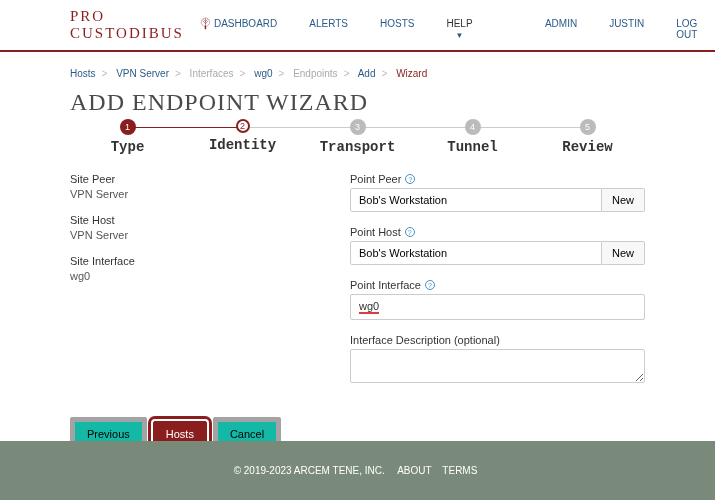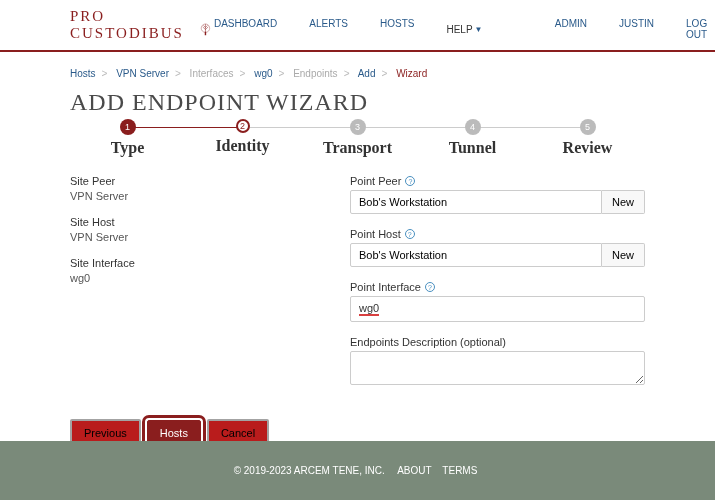--- a/index.html
+++ b/index.html
@@ -1,55 +1,55 @@
 <!DOCTYPE html>
 <html><head>
 <meta charset="utf-8">
 <style>
   * { box-sizing: border-box; margin: 0; padding: 0; }
   body { font-family: Georgia, 'Times New Roman', serif; color: #333; font-size: 12px; }
   .topbar { display: flex; justify-content: space-between; align-items: center; padding: 8px 70px; border-bottom: 2px solid #8a1e1e; }
-  .brand { display: flex; align-items: flex-end; gap: 8px; color: #8a1e1e; font-size: 15px; letter-spacing: 2px; font-weight: normal; }
+  .brand { display: flex; align-items: center; gap: 8px; color: #8a1e1e; font-size: 15px; letter-spacing: 2px; font-weight: normal; }
   .brand-icon { width: 22px; height: 22px; }
   .nav { display: flex; gap: 32px; font-family: Verdana, Geneva, sans-serif; font-size: 10px; margin-top: 8px; }
   .nav a { color: #2a5a8a; text-decoration: none; cursor: pointer; }
   .nav-gap { width: 14px; }
-  .nav-help { display: flex; align-items: center; gap: 2px; }
+  .nav-help { display: flex; align-items: center; gap: 2px; flex-direction: column; }
   .chevron { font-size: 8px; color: #2a5a8a; }
   .container { padding: 16px 70px 40px; }
   .breadcrumb { font-family: Verdana, Geneva, sans-serif; font-size: 10px; color: #999; margin-bottom: 10px; }
   .breadcrumb a { color: #2a5a8a; text-decoration: none; cursor: pointer; }
   .breadcrumb .sep { color: #bbb; padding: 0 6px; }
   .breadcrumb .muted { color: #aaa; }
   .breadcrumb .current { color: #8a1e1e; }
   h1 { font-weight: normal; color: #4a4a4a; font-size: 24px; letter-spacing: 1px; margin-bottom: 3px; }
   .steps { display: flex; align-items: flex-start; margin-bottom: 18px; position: relative; }
   .step { flex: 1; text-align: center; position: relative; }
   .step-circle { width: 16px; height: 16px; border-radius: 50%; margin: 0 auto 4px; display: flex; align-items: center; justify-content: center; font-size: 9px; font-family: Verdana, sans-serif; position: relative; z-index: 2; }
   .step-line { position: absolute; top: 8px; left: 50%; right: -50%; height: 1px; background: #ccc; z-index: 1; }
   .step:last-child .step-line { display: none; }
   .step.done .step-circle { background: #8a1e1e; color: #fff; }
   .step.done .step-line { background: #8a1e1e; }
   .step.active .step-circle { background: #fff; border: 2px solid #8a1e1e; color: #8a1e1e; width: 14px; height: 14px; }
   .step.pending .step-circle { background: #bbb; color: #fff; }
-  .step-label { font-family: Liberation Serif, serif; font-size: 16px; font-weight: bold; color: #333; }
+  .step-label { font-family: Liberation Mono, monospace; font-size: 14px; font-weight: bold; color: #333; }
   .content { display: flex; gap: 40px; }
   .left { flex: 0 0 240px; }
   .right { flex: 1; }
   .field-label { font-family: Verdana, sans-serif; font-size: 11px; font-weight: normal; color: #333; margin-bottom: 3px; display: flex; align-items: center; gap: 4px; }
   .field-value { font-family: Verdana, sans-serif; font-size: 11px; color: #555; margin-bottom: 14px; }
   .help-icon { width: 10px; height: 10px; border: 1px solid #4a90c0; border-radius: 50%; color: #4a90c0; font-size: 7px; display: inline-flex; align-items: center; justify-content: center; font-family: Verdana, sans-serif; cursor: pointer; }
   .input-row { display: flex; margin-bottom: 14px; }
   .text-input { flex: 1; border: 1px solid #ccc; padding: 5px 8px; font-family: Verdana, sans-serif; font-size: 11px; border-radius: 2px 0 0 2px; }
   .text-input-full { width: 100%; border: 1px solid #ccc; padding: 5px 8px; font-family: Verdana, sans-serif; font-size: 11px; border-radius: 2px; margin-bottom: 14px; }
   .underline-red { border-bottom: 2px solid #d84040; padding-bottom: 0px; display: inline-block; }
   .new-btn { border: 1px solid #ccc; border-left: none; padding: 5px 10px; font-family: Verdana, sans-serif; font-size: 11px; background: #f8f8f8; cursor: pointer; border-radius: 0 2px 2px 0; }
   .textarea-input { width: 100%; border: 1px solid #ccc; padding: 5px 8px; font-family: Verdana, sans-serif; font-size: 11px; border-radius: 2px; height: 34px; resize: both; margin-bottom: 14px; }
   .actions { margin-top: 16px; display: flex; gap: 6px; align-items: center; }
-  .btn { border: 2px solid #a3a3a3; background: #b91c1c; padding: 6px 12px; font-family: Verdana, sans-serif; font-size: 11px; cursor: pointer; border-radius: 2px; }
+  .btn { border: 5px solid #a3a3a3; background: #14b8a6; padding: 6px 12px; font-family: Verdana, sans-serif; font-size: 11px; cursor: pointer; border-radius: 2px; }
   .btn-primary { background: #8a1e1e; color: #fff; border: 1px solid #8a1e1e; outline: 3px solid #8a1e1e; outline-offset: 2px; }
   .footer { position: fixed; bottom: 0; left: 0; right: 0; background: #7a8a7a; color: #fff; text-align: center; padding: 24px; font-family: Verdana, sans-serif; font-size: 10px; }
   .footer a { color: #fff; text-decoration: none; margin: 0 4px; cursor: pointer; }
 </style>
 </head>
 <body>
 
 <div class="topbar">
   <div class="brand">
     <span>PRO CUSTODIBUS</span>
@@ -144,21 +144,21 @@
       </div>
 
       <div class="field-label">
         <span>Point Interface</span>
         <span class="help-icon">?</span>
       </div>
       <div class="text-input-full" style="cursor:text;">
         <span class="underline-red">wg0</span>
       </div>
 
-      <div class="field-label">Endpoints Description (optional)</div>
+      <div class="field-label">Interface Description (optional)</div>
       <textarea class="textarea-input" style=""></textarea>
     </div>
   </div>
 
   <div class="actions">
     <button class="btn">Previous</button>
     <button class="btn btn-primary">Hosts</button>
     <button class="btn">Cancel</button>
   </div>
 </div>

